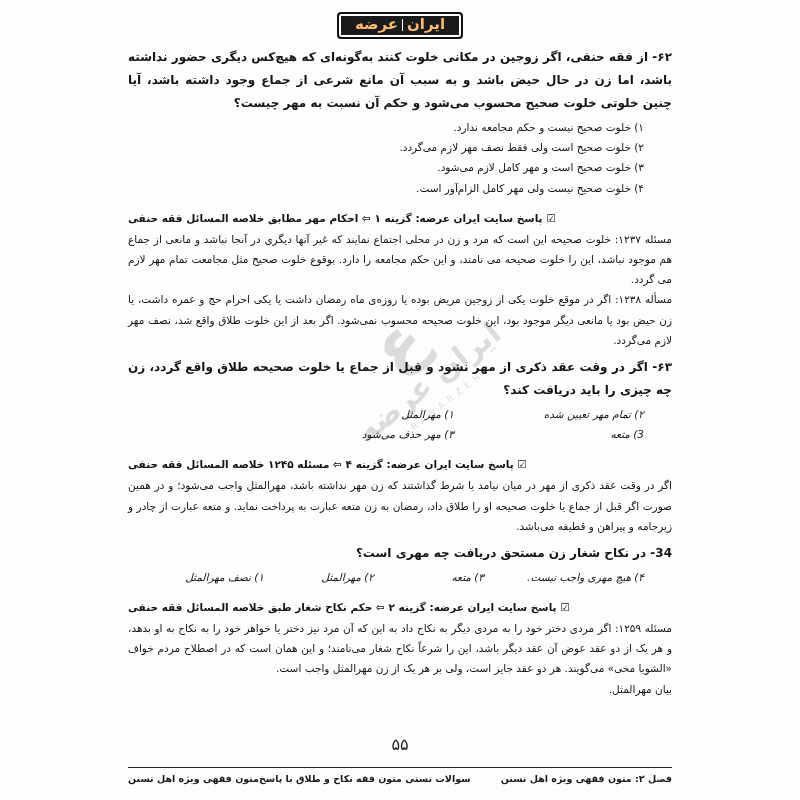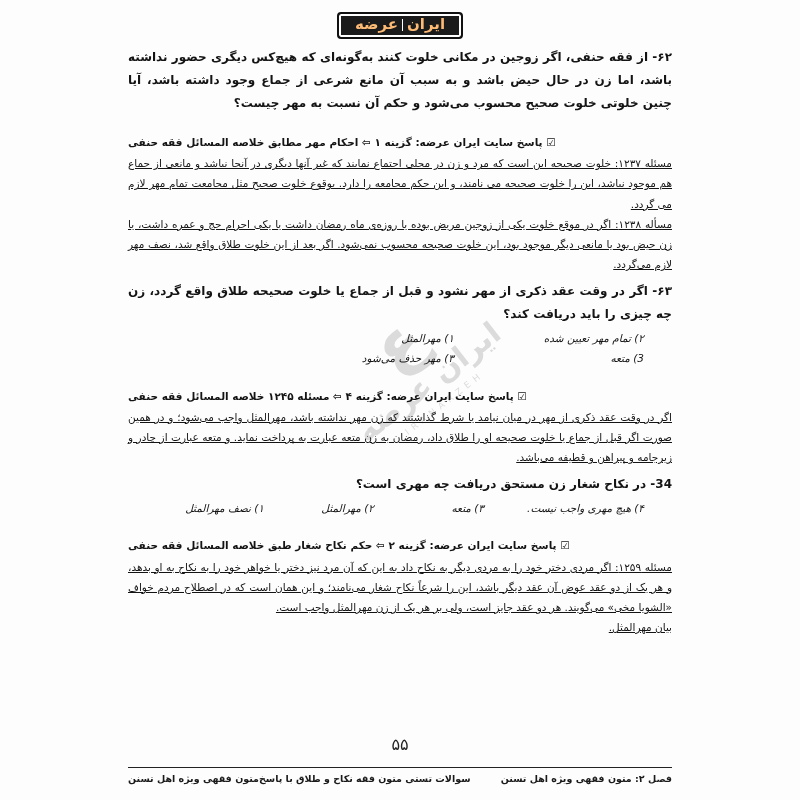--- a/index.html
+++ b/index.html
@@ -88,27 +88,26 @@
     font-style: italic;
   }
   .opts-row .c1 { width: 190px; }
   .opts-row .c2 { width: 150px; }
   .opts-row .c3 { width: 110px; }
   .opts-row .c4 { width: 160px; }
   .answer {
     font-weight: bold;
     font-size: 10.5px;
     text-align: left;
-    margin-top: 17px;
+    margin-top: 10px;
     margin-bottom: 1px;
   }
   .para {
     margin: 0;
     text-align: justify;
-    text-decoration: underline;
   }
   .gap-s { height: 6px; }
   
   .watermark {
     position: absolute;
     top: 250px;
     left: 300px;
     width: 230px;
     height: 230px;
     transform: rotate(-38deg);
@@ -179,20 +178,26 @@
 
   <div class="watermark">
     <div class="wm-mark">ع</div>
     <div class="wm-main">ایران عرضه</div>
     <div class="wm-sub">IRANARZEH</div>
   </div>
 
   <div class="content">
 
     <div class="q-title">۶۲- از فقه حنفی، اگر زوجین در مکانی خلوت کنند به‌گونه‌ای که هیچ‌کس دیگری حضور نداشته باشد، اما زن در حال حیض باشد و به سبب آن مانع شرعی از جماع وجود داشته باشد، آیا چنین خلوتی خلوت صحیح محسوب می‌شود و حکم آن نسبت به مهر چیست؟</div>
+    <div class="opt-block">
+      <p class="opt">۱) خلوت صحیح نیست و حکم مجامعه ندارد.</p>
+      <p class="opt">۲) خلوت صحیح است ولی فقط نصف مهر لازم می‌گردد.</p>
+      <p class="opt">۳) خلوت صحیح است و مهر کامل لازم می‌شود.</p>
+      <p class="opt">۴) خلوت صحیح نیست ولی مهر کامل الزام‌آور است.</p>
+    </div>
     <div class="answer">☑ پاسخ سایت ایران عرضه: گزینه ۱ ⇦ احکام مهر مطابق خلاصه المسائل فقه حنفی</div>
     <p class="para">مسئله ۱۲۳۷: خلوت صحیحه این است که مرد و زن در محلی اجتماع نمایند که غیر آنها دیگری در آنجا نباشد و مانعی از جماع هم موجود نباشد، این را خلوت صحیحه می نامند، و این حکم مجامعه را دارد. بوقوع خلوت صحیح مثل مجامعت تمام مهر لازم می گردد.</p>
     <p class="para">مسأله ۱۲۳۸: اگر در موقع خلوت یکی از زوجین مریض بوده یا روزه‌ی ماه رمضان داشت یا یکی احرام حج و عمره داشت، یا زن حیض بود یا مانعی دیگر موجود بود، این خلوت صحیحه محسوب نمی‌شود. اگر بعد از این خلوت طلاق واقع شد، نصف مهر لازم می‌گردد.</p>
 
     <div class="gap-s"></div>
 
     <div class="q-title">۶۳- اگر در وقت عقد ذکری از مهر نشود و قبل از جماع یا خلوت صحیحه طلاق واقع گردد، زن چه چیزی را باید دریافت کند؟</div>
     <div class="opts-row">
       <div class="opt-cell c1">۲) تمام مهر تعیین شده</div>
       <div class="opt-cell c2">۱) مهرالمثل</div>

